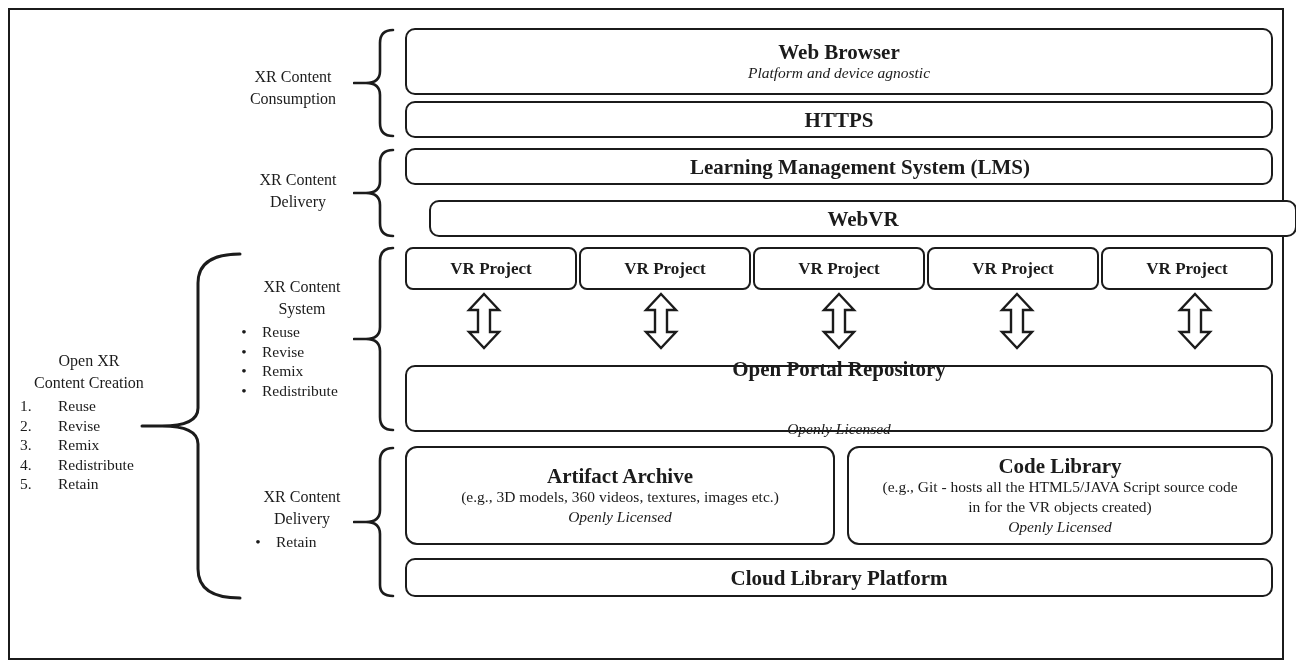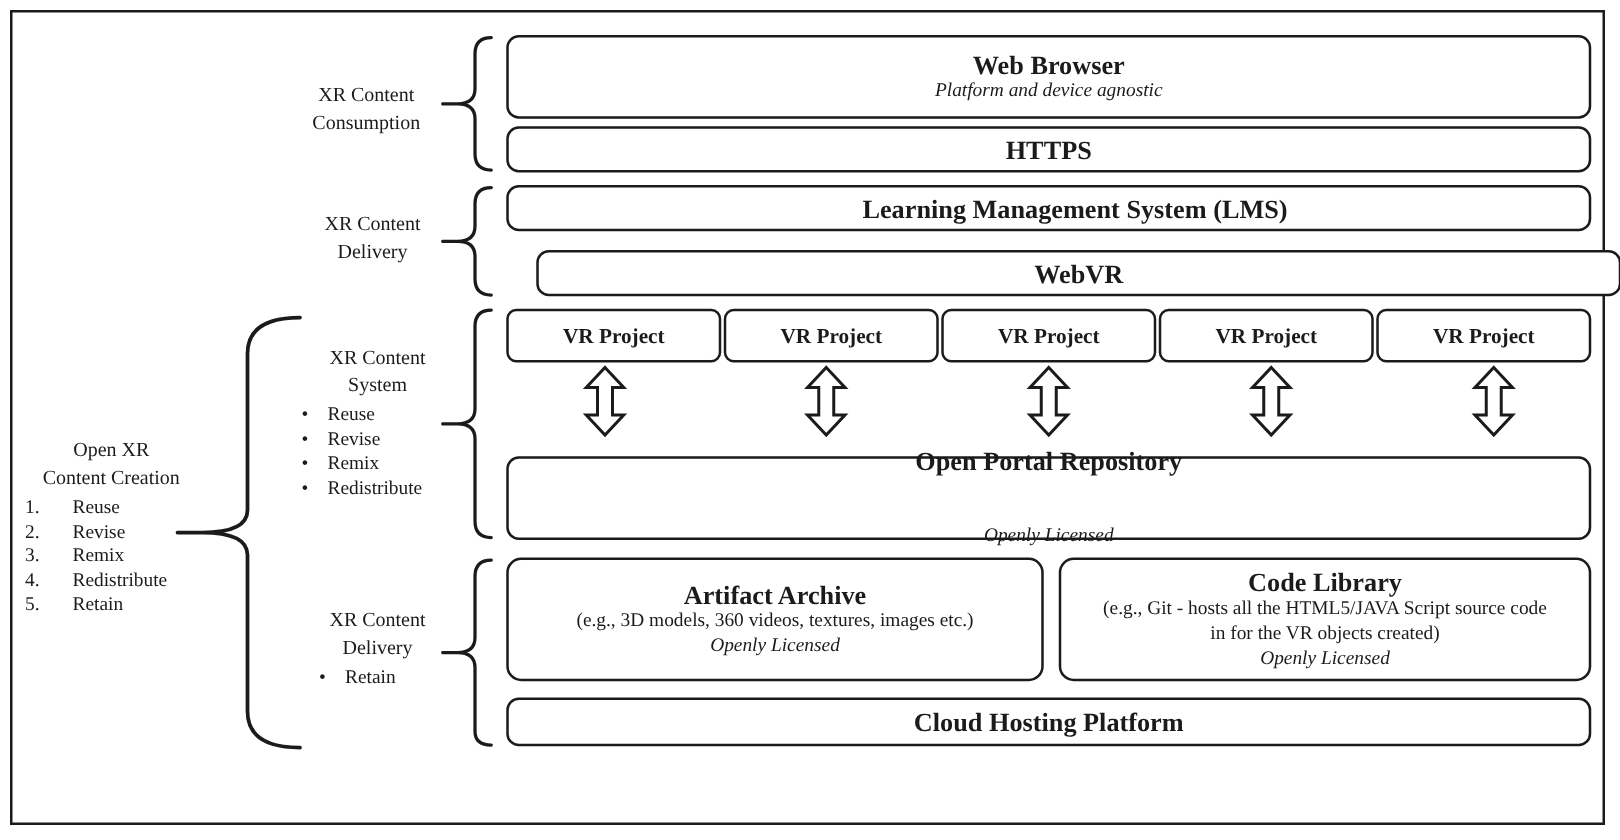--- a/index.html
+++ b/index.html
@@ -237,15 +237,15 @@
       <div class="box-sub">Openly Licensed</div>
     </div>
     <div class="half-box code">
       <div class="box-title">Code Library</div>
       <div class="box-detail">(e.g., Git - hosts all the HTML5/JAVA Script source code in for the VR objects created)</div>
       <div class="box-sub">Openly Licensed</div>
     </div>
   </div>
 
   <div class="lbox cloud">
-    <div class="box-title">Cloud Hosting Platform</div>
+    <div class="box-title">Cloud Library Platform</div>
   </div>
 </div>
 
 </body></html>

